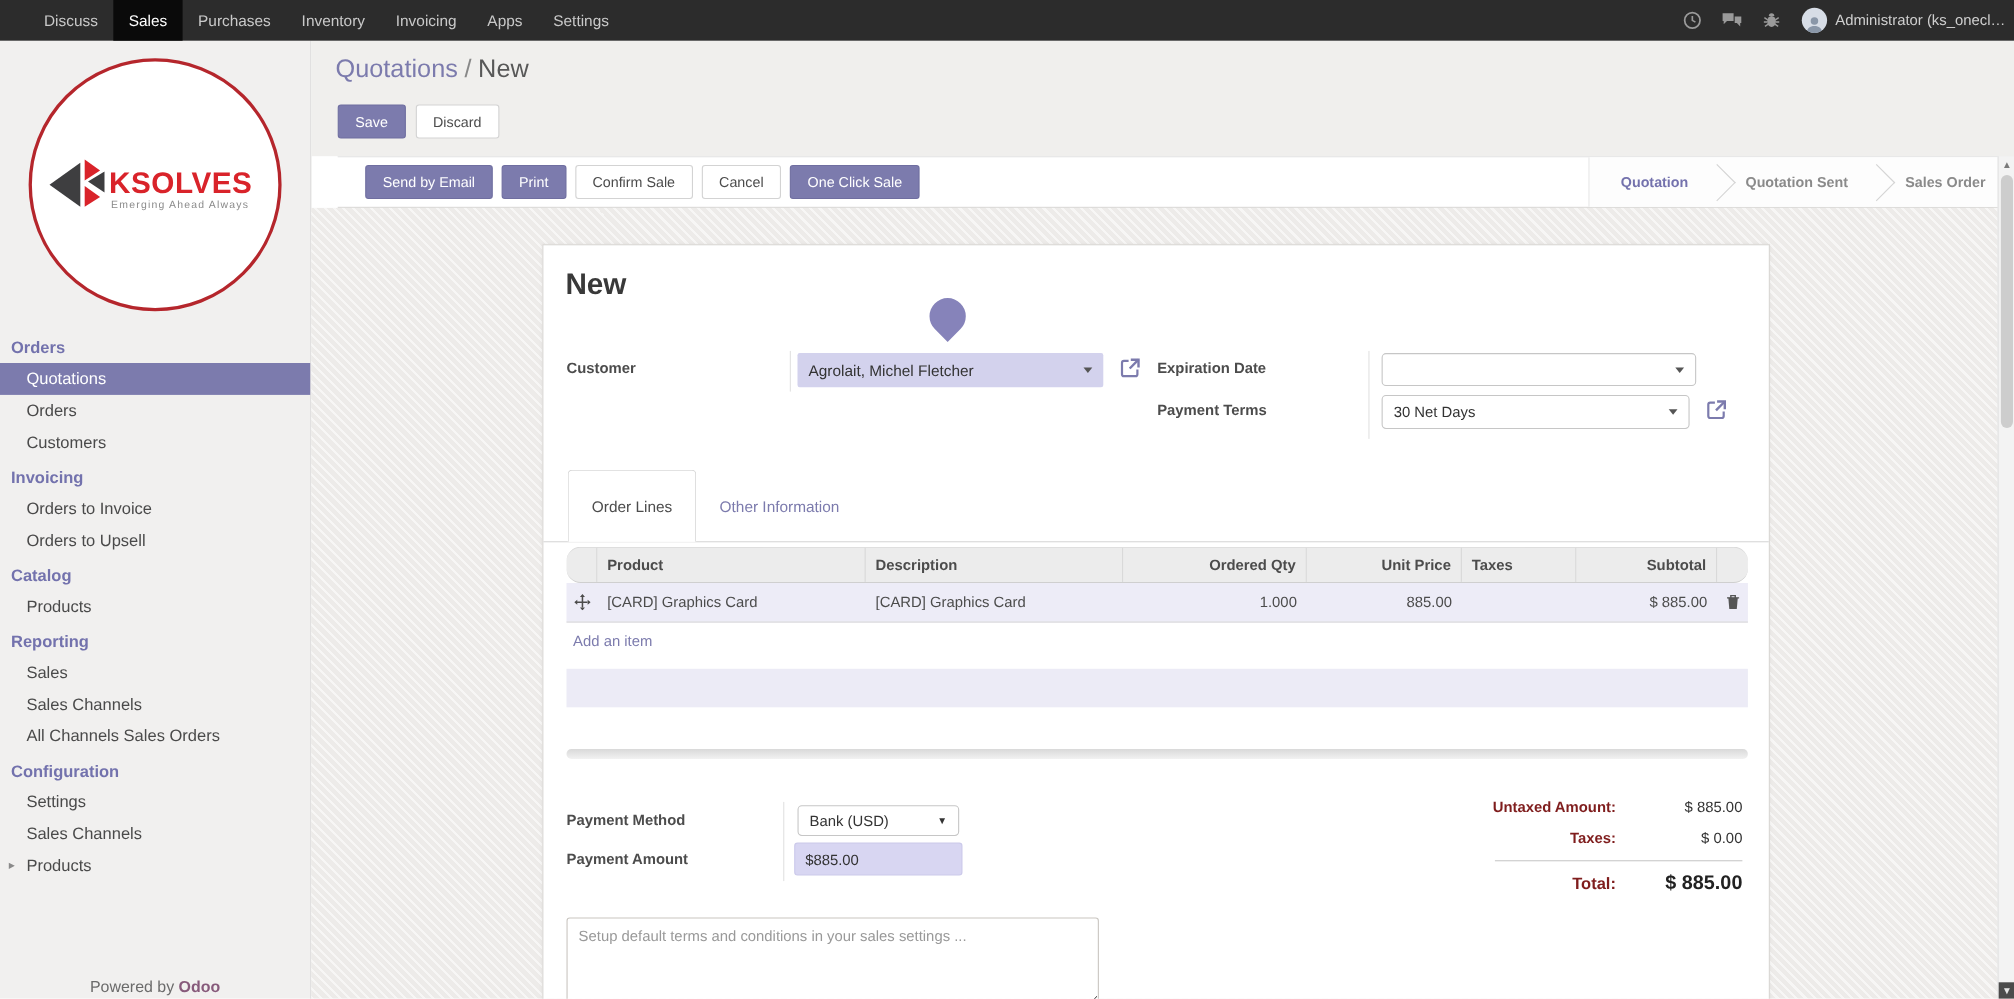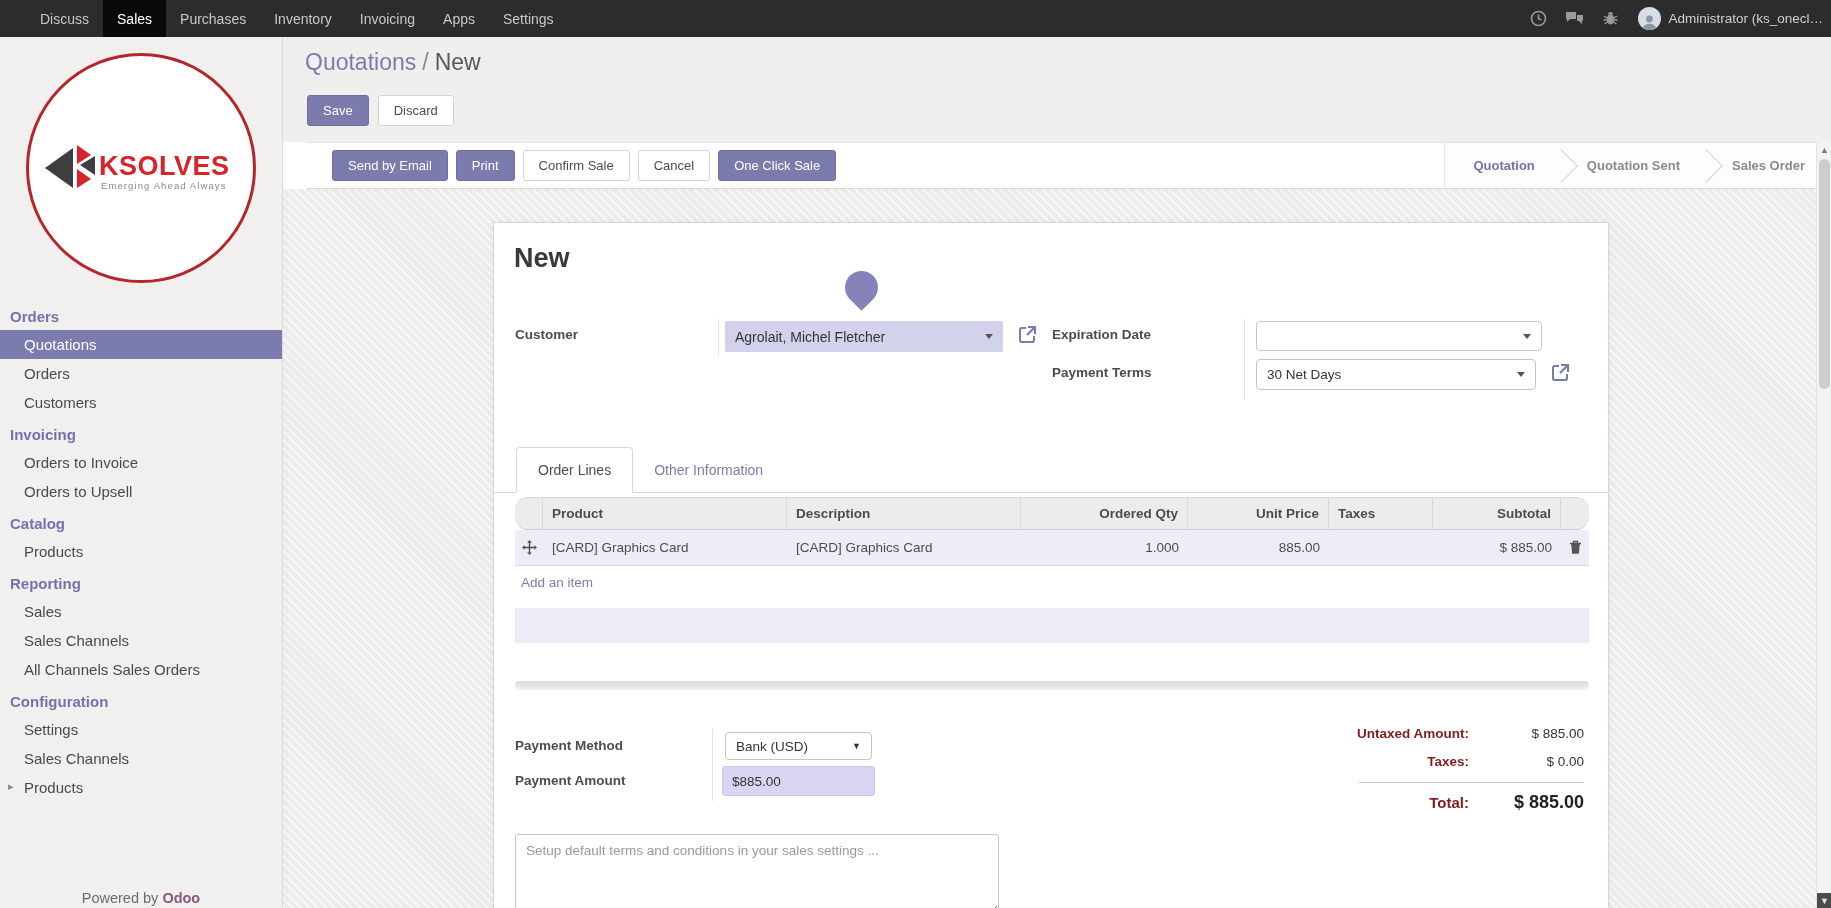--- a/index.html
+++ b/index.html
@@ -117,21 +117,21 @@
     position:absolute; background:#fff; border:1px solid #c6c6c6; border-radius:4px;
     display:flex; align-items:center; padding:0 10px; font-size:13.5px; color:#333; cursor:pointer;
   }
   .extlink { position:absolute; width:21px; height:21px; cursor:pointer; }
 
   
   .tabbar {
     position:absolute; left:0; top:222px; width:100%; height:48px;
     border-bottom:1px solid #d8d8d8; display:flex; align-items:flex-end; padding-left:22px;
   }
-  .tab { font-size:14px; padding:14px 21px; cursor:pointer; }
+  .tab { font-size:14px; padding:24px 21px; cursor:pointer; }
   .tab.active {
     background:#fff; border:1px solid #d8d8d8; border-bottom:1px solid #fff;
     border-radius:4px 4px 0 0; margin-bottom:-1px; color:#4c4c4c;
   }
   .tab.inactive { color:#7c7bad; }
 
   
   .ol-table { position:absolute; left:21px; top:274px; width:1074px; font-size:13.5px; }
   .ol-head, .ol-row {
     display:grid; grid-template-columns:28px 244px 234px 167px 141px 104px 128px 28px;

